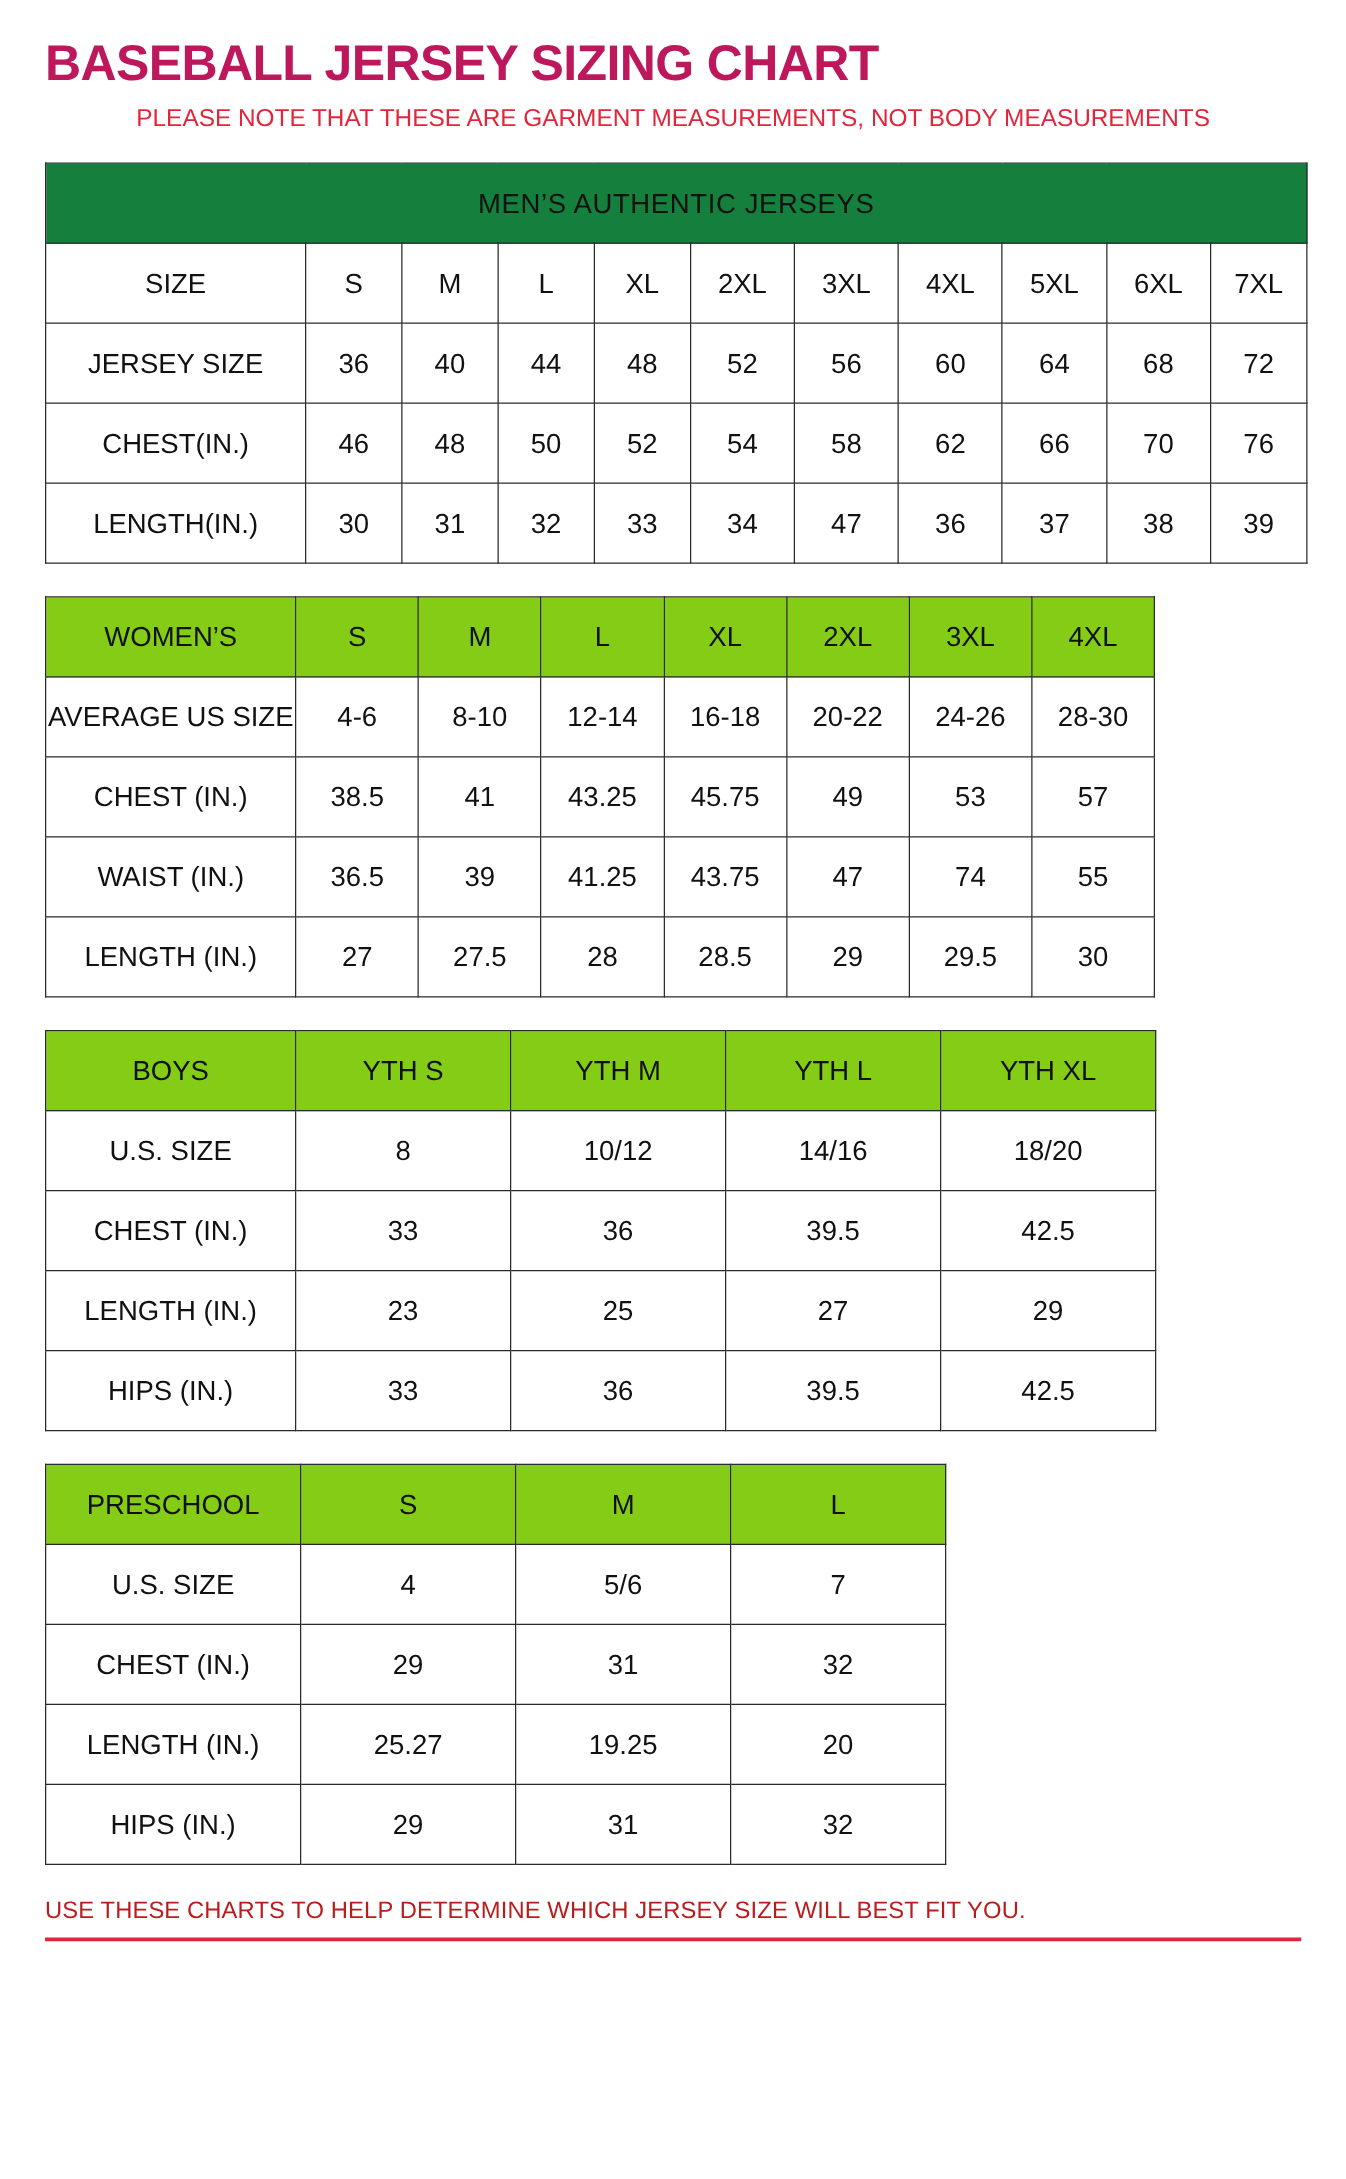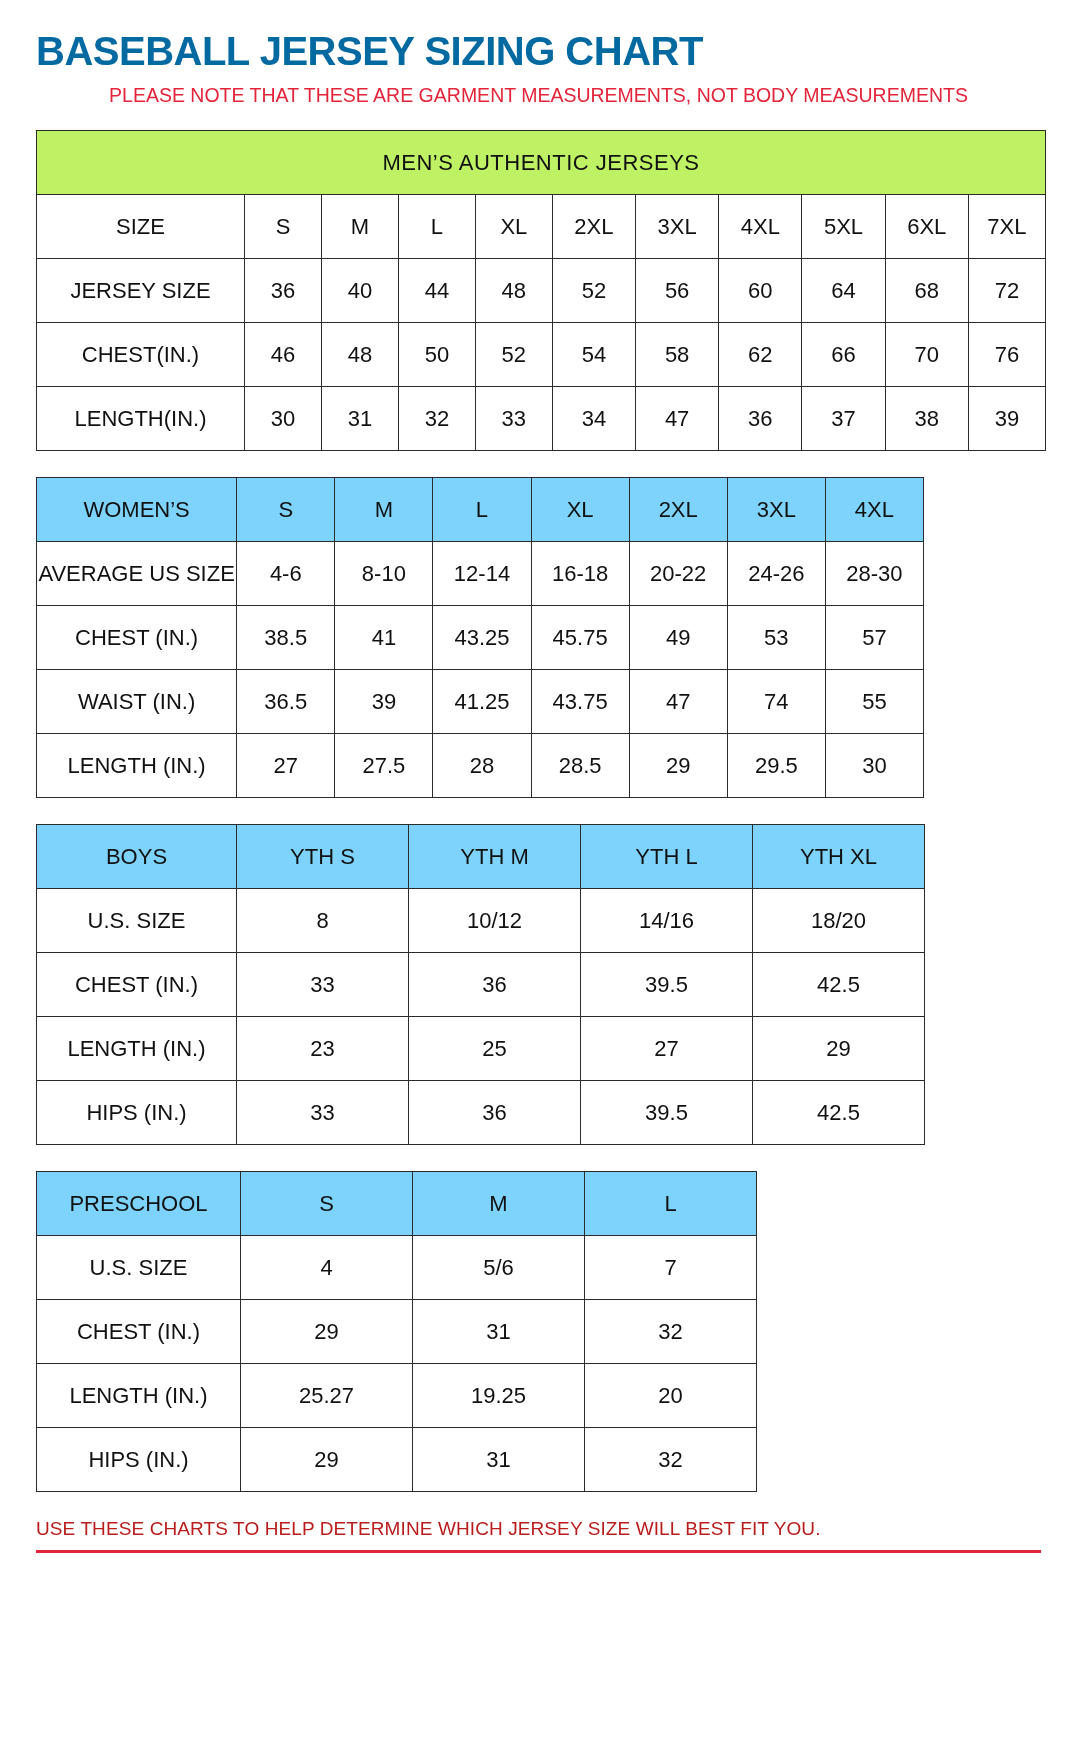--- a/index.html
+++ b/index.html
@@ -16,21 +16,21 @@
   }
   .page {
     width: 1077px;
     box-sizing: border-box;
     padding: 30px 36px 18px 36px;
   }
   .main-title {
     font-size: 40px;
     font-weight: bold;
     letter-spacing: -0.5px;
-    color: #0369a1;
+    color: #be185d;
     margin: 0 0 10px 0;
     line-height: 1.05;
   }
   .note {
     color: #e2253a;
     font-size: 19.5px;
     line-height: 1.35;
     margin: 0 0 22px 0;
     max-width: 1010px;
     text-align: center;
@@ -49,29 +49,29 @@
     border: 1px solid #2b2b2b;
     text-align: center;
     vertical-align: middle;
     font-weight: normal;
     font-size: 22px;
     color: #111111;
     padding: 0;
     height: 63px;
   }
   .banner-cell {
-    background: #bef264;
+    background: #15803d;
     color: #ffffff;
     font-size: 28px;
     letter-spacing: 0.5px;
     height: 72px;
     border: 1px solid #2b2b2b;
   }
   .hdr-grey {
-    background: #7dd3fc;
+    background: #84cc16;
     color: #ffffff;
     font-size: 22px;
     height: 72px;
   }
   .row-label {
     font-size: 22px;
     color: #111111;
     padding: 0 8px;
   }
   .row-label.two-line { line-height: 1.15; }

